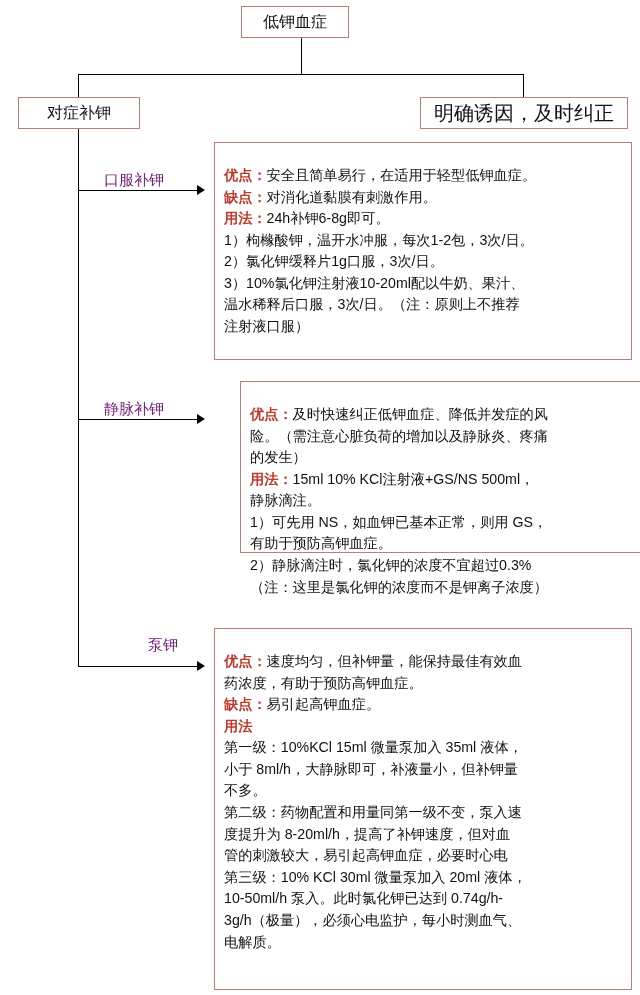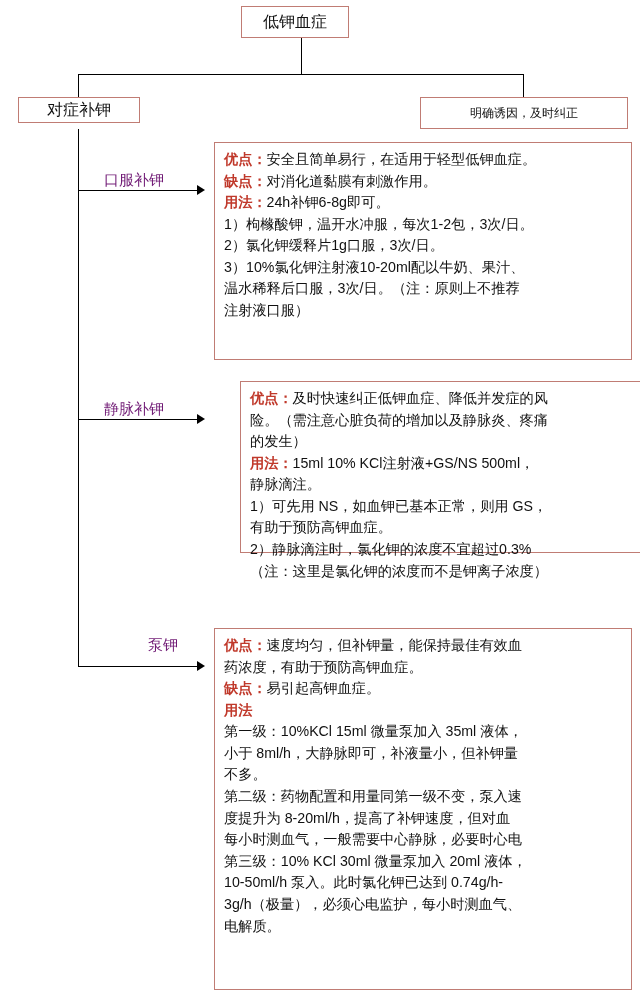--- a/index.html
+++ b/index.html
@@ -35,30 +35,30 @@
     top: 6px;
     width: 108px;
     height: 32px;
     font-size: 16px;
   }
 
   #branch-left-node {
     left: 18px;
     top: 97px;
     width: 122px;
-    height: 26px;
+    height: 32px;
     font-size: 16px;
   }
 
   #branch-right-node {
     left: 420px;
     top: 97px;
     width: 208px;
     height: 32px;
-    font-size: 12px;
+    font-size: 20px;
   }
 
   .sub-label {
     position: absolute;
     font-size: 15px;
     color: #701a75;
     white-space: nowrap;
   }
 
   #sub-label-oral { left: 104px; top: 171px; }
@@ -79,21 +79,21 @@
     border-top: 5px solid transparent;
     border-bottom: 5px solid transparent;
     border-left: 8px solid #000000;
   }
 
   .panel {
     position: absolute;
     border: 1px solid #c07c74;
     background: #ffffff;
     box-sizing: border-box;
-    padding: 6px 8px 6px 9px;
+    padding: 22px 8px 6px 9px;
     font-size: 14.2px;
     line-height: 1.52;
     color: #111111;
   }
 
   #panel-oral { left: 214px; top: 142px; width: 418px; height: 218px; }
   #panel-iv   { left: 214px; top: 381px; width: 418px; height: 172px; margin-left: 26px; }
   #panel-pump { left: 214px; top: 628px; width: 418px; height: 362px; }
 
   .panel p {
@@ -163,18 +163,18 @@
 <div class="panel" id="panel-pump">
     <p><span class="kw">优点：</span><span>速度均匀，但补钾量，能保持最佳有效血</span></p>
     <p><span>药浓度，有助于预防高钾血症。</span></p>
     <p><span class="kw">缺点：</span><span>易引起高钾血症。</span></p>
     <p><span class="kw">用法</span></p>
     <p><span>第一级：10%KCl 15ml 微量泵加入 35ml 液体，</span></p>
     <p><span>小于 8ml/h，大静脉即可，补液量小，但补钾量</span></p>
     <p><span>不多。</span></p>
     <p><span>第二级：药物配置和用量同第一级不变，泵入速</span></p>
     <p><span>度提升为 8-20ml/h，提高了补钾速度，但对血</span></p>
-    <p><span>每小时测血气，一般需要中心静脉，必要时心电</span></p>
+    <p><span>管的刺激较大，易引起高钾血症，必要时心电</span></p>
     <p><span>第三级：10% KCl 30ml 微量泵加入 20ml 液体，</span></p>
     <p><span>10-50ml/h 泵入。此时氯化钾已达到 0.74g/h-</span></p>
     <p><span>3g/h（极量），必须心电监护，每小时测血气、</span></p>
     <p><span>电解质。</span></p>
   </div>
 
 </body></html>

